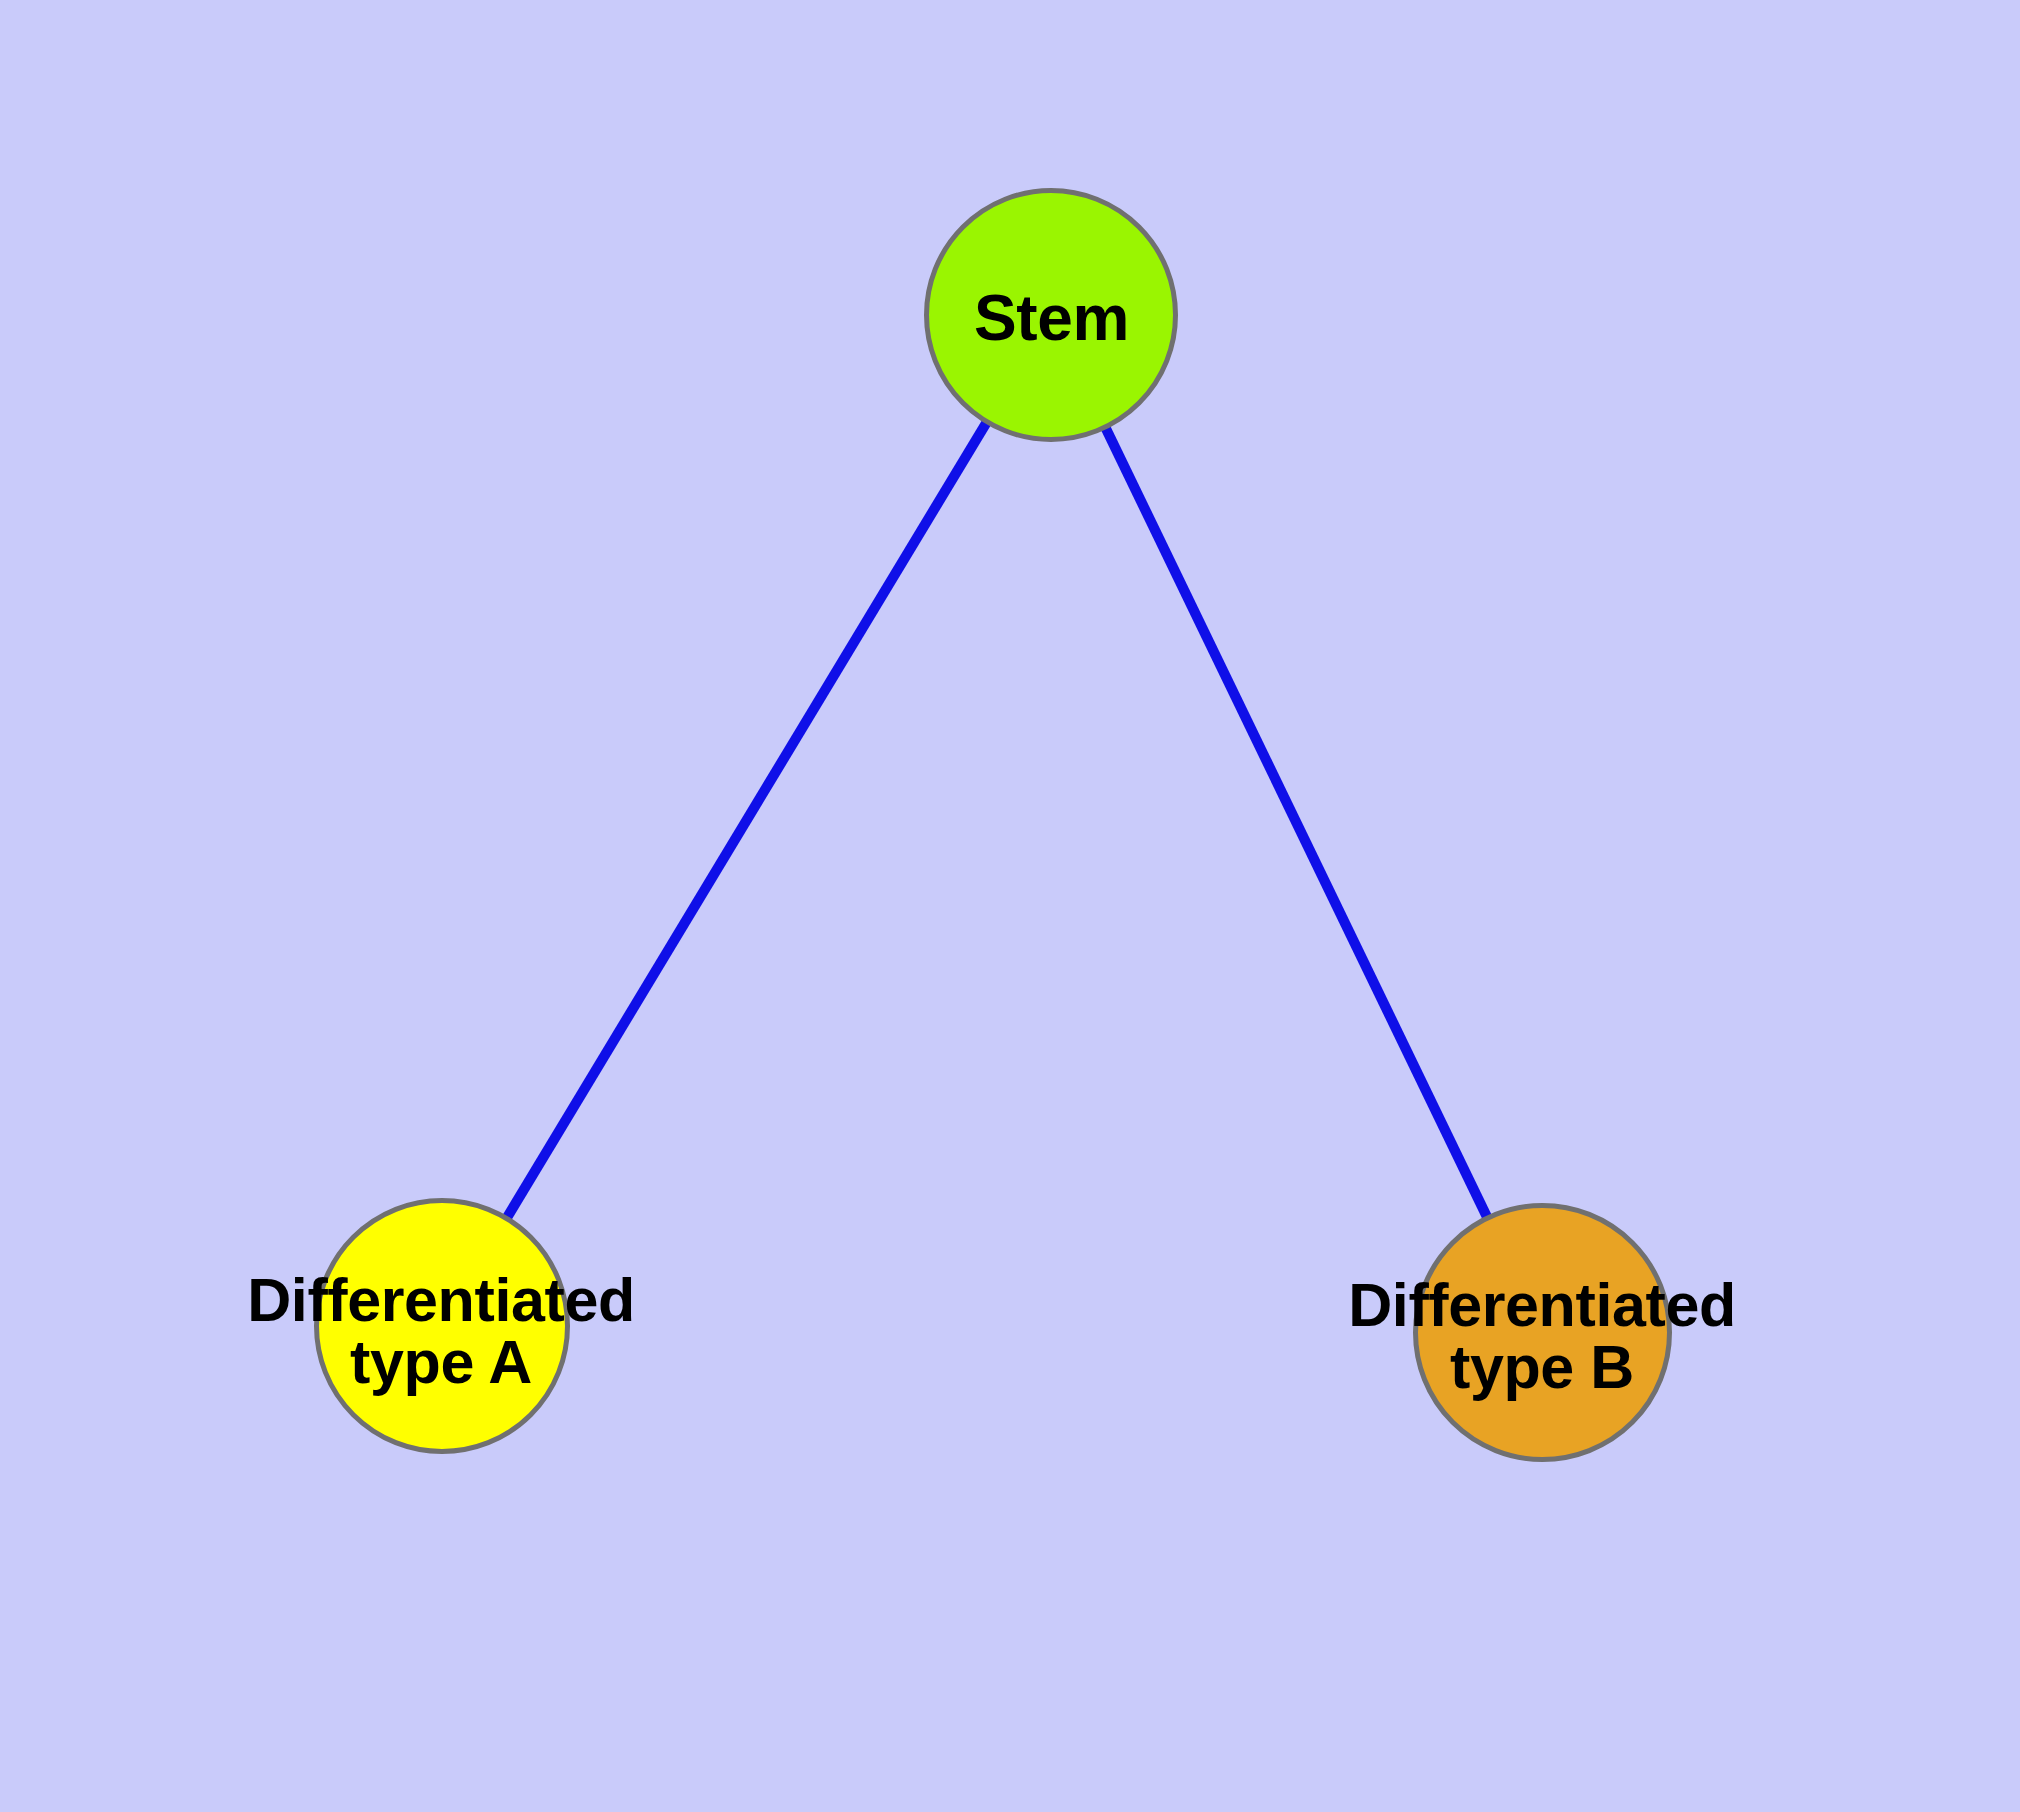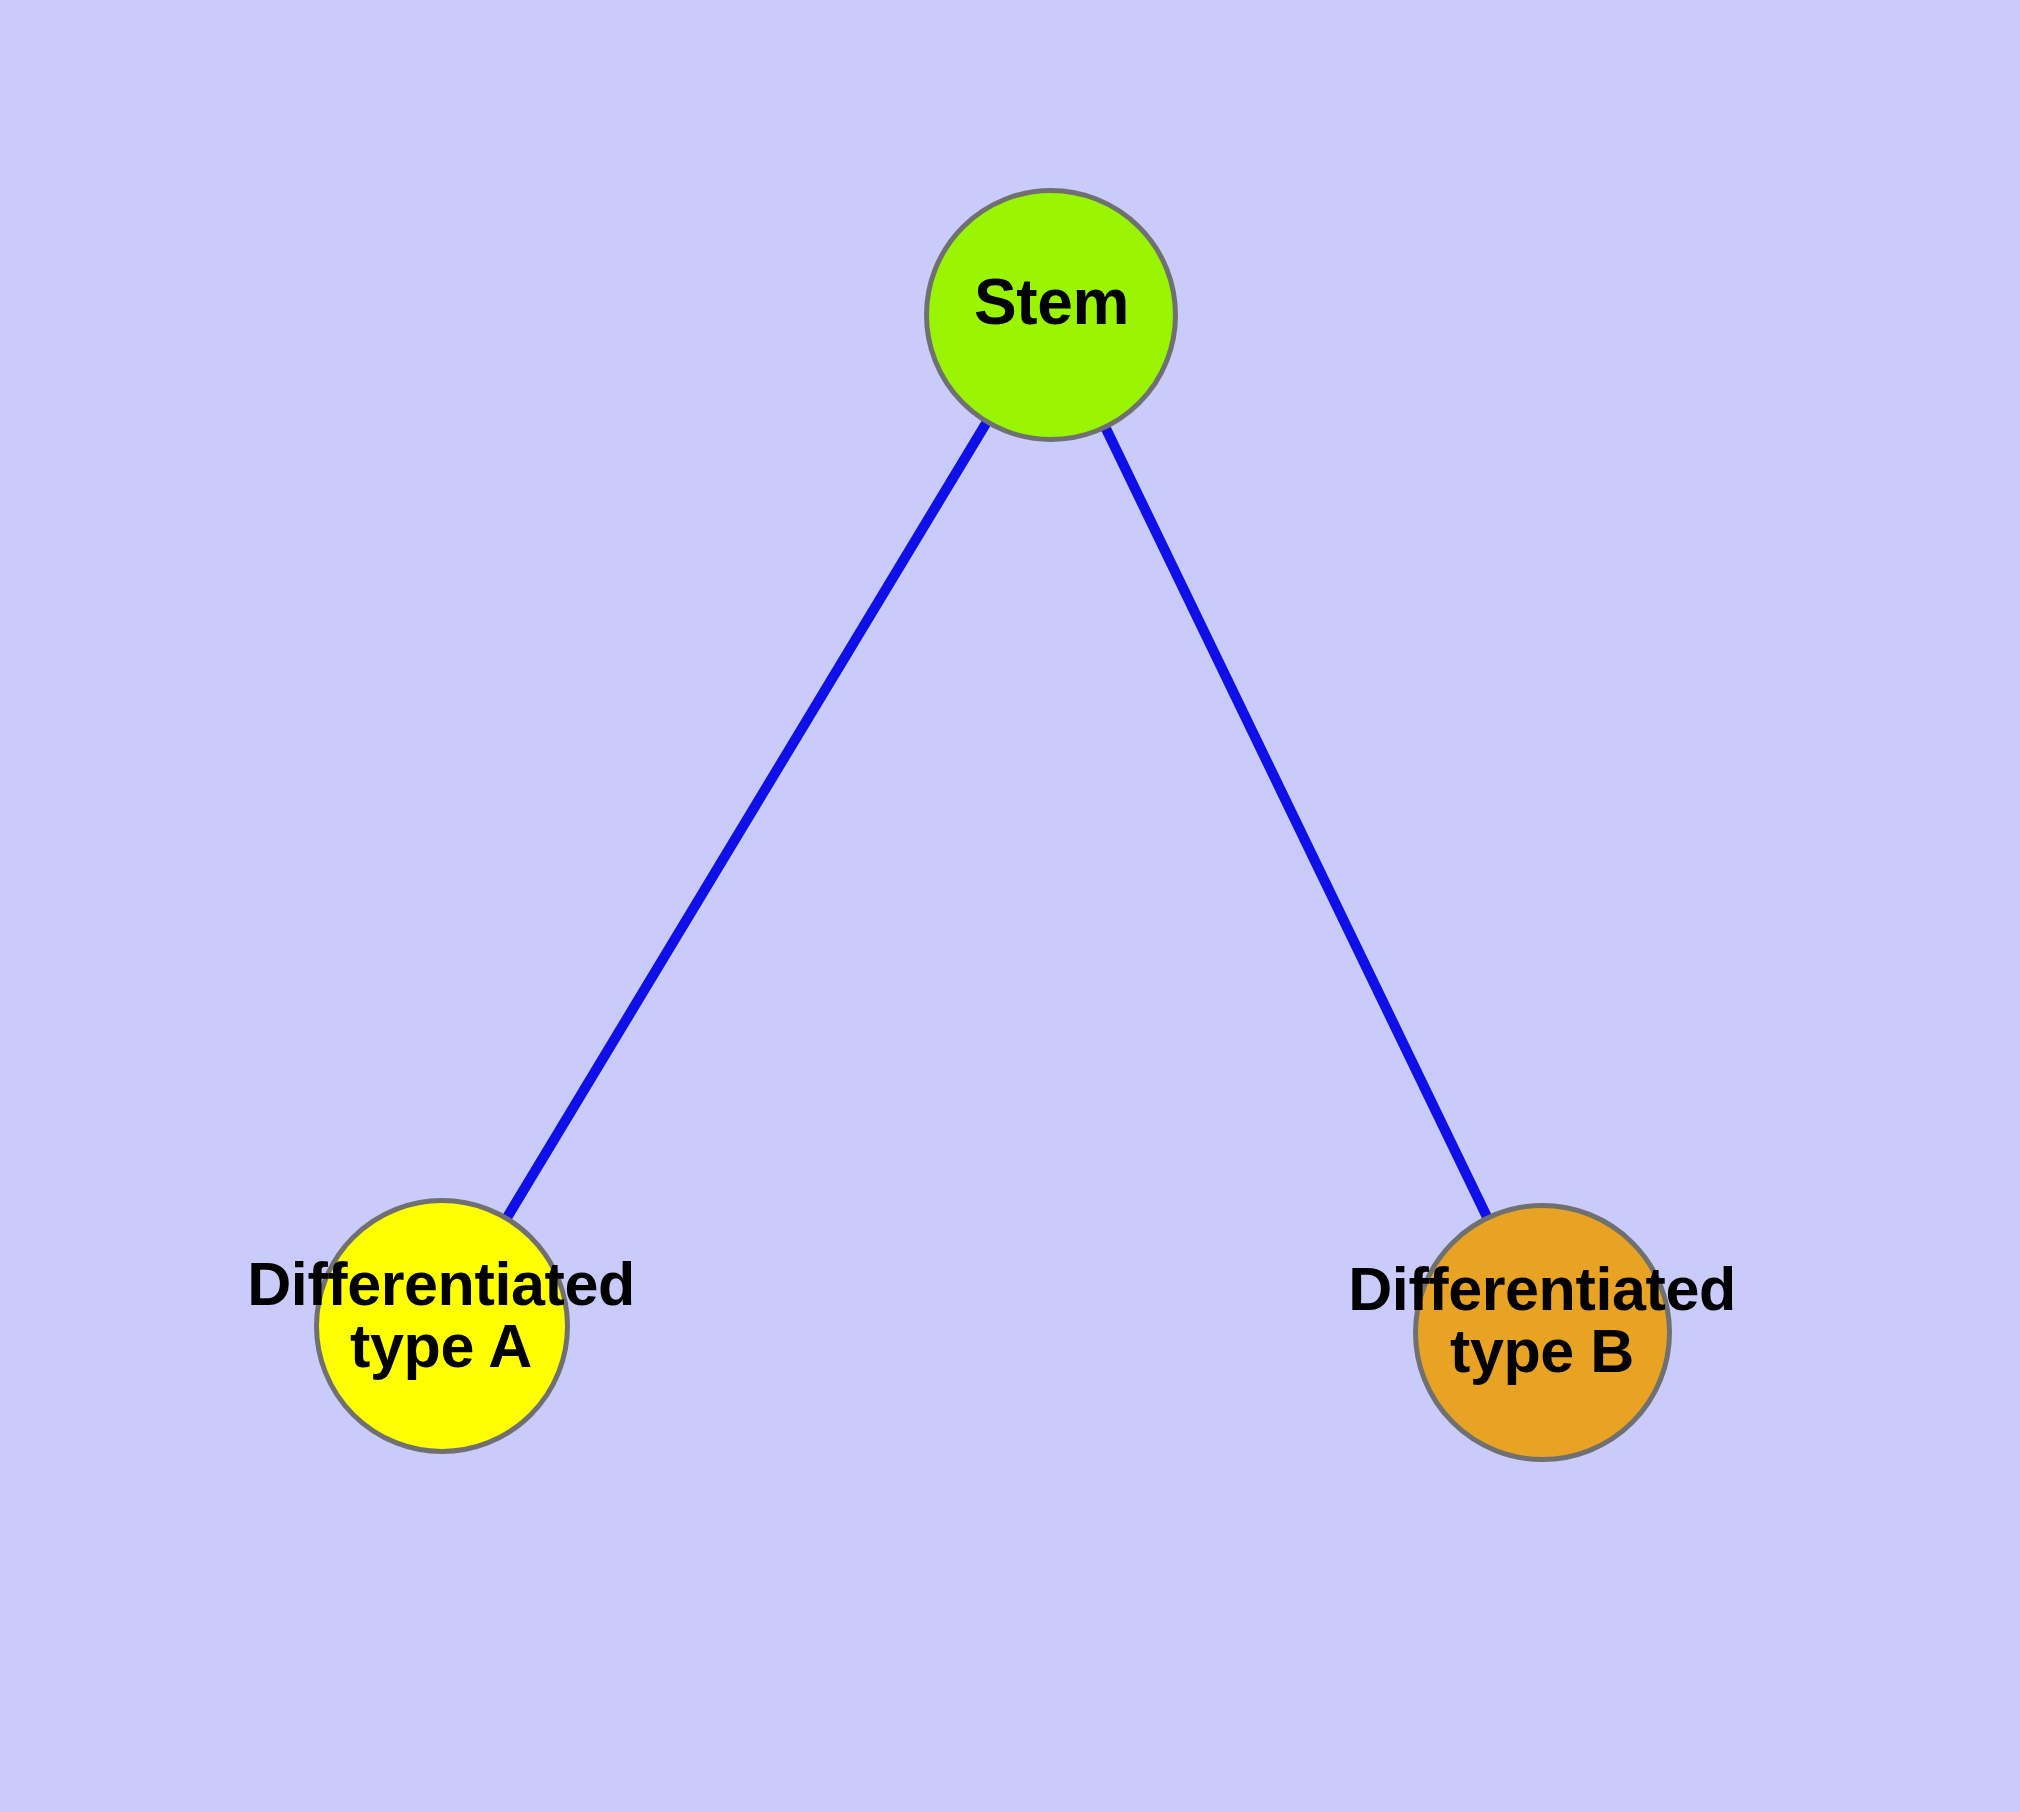--- a/index.html
+++ b/index.html
@@ -55,20 +55,21 @@
   }
   .node-label {
     position: absolute;
     color: #000000;
     font-weight: bold;
     text-align: center;
     white-space: pre;
     line-height: 1.02;
     letter-spacing: -0.4px;
     pointer-events: none;
+    margin-top: 16px;
   }
   #label-stem {
     left: 924px;
     top: 270px;
     width: 255px;
     font-size: 64px;
   }
   #label-diff-a {
     left: 106px;
     top: 1253px;

